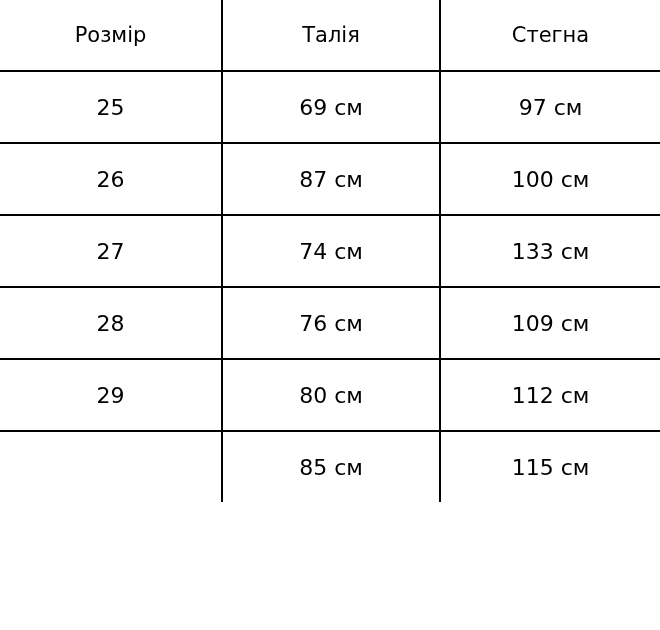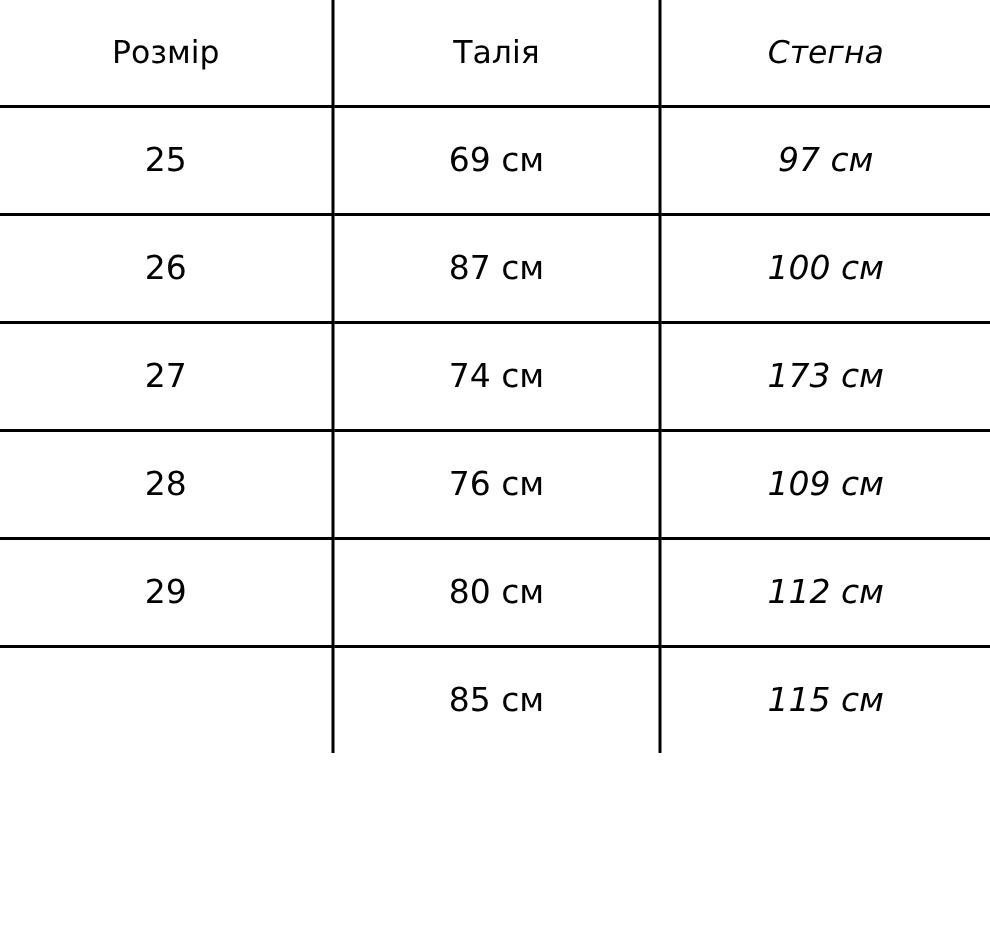--- a/index.html
+++ b/index.html
@@ -32,21 +32,21 @@
   }
   .size-table tr.header-row td,
   .size-table tr.subheader-row td {
     font-size: 21px;
   }
   .col-1 { width: 222px; }
   .col-2 { width: 218px; }
   .col-3 { width: 220px; }
   
   .size-table tr td:first-child { border-left: none; }
-  .size-table tr td:last-child { border-right: none; font-style: italic; }
+  .size-table tr td:last-child { border-right: none; }
   .size-table tr:first-child td { border-top: none; }
   .size-table tr:last-child td { border-bottom: none; }
 </style>
 </head>
 <body>
 
 <table class="size-table">
   <colgroup>
     <col class="col-1">
     <col class="col-2">
@@ -64,21 +64,21 @@
       <td>97 см</td>
     </tr>
     <tr>
       <td>26</td>
       <td>87 см</td>
       <td>100 см</td>
     </tr>
     <tr>
       <td>27</td>
       <td>74 см</td>
-      <td>173 см</td>
+      <td>133 см</td>
     </tr>
     <tr>
       <td>28</td>
       <td>76 см</td>
       <td>109 см</td>
     </tr>
     <tr>
       <td>29</td>
       <td>80 см</td>
       <td>112 см</td>

